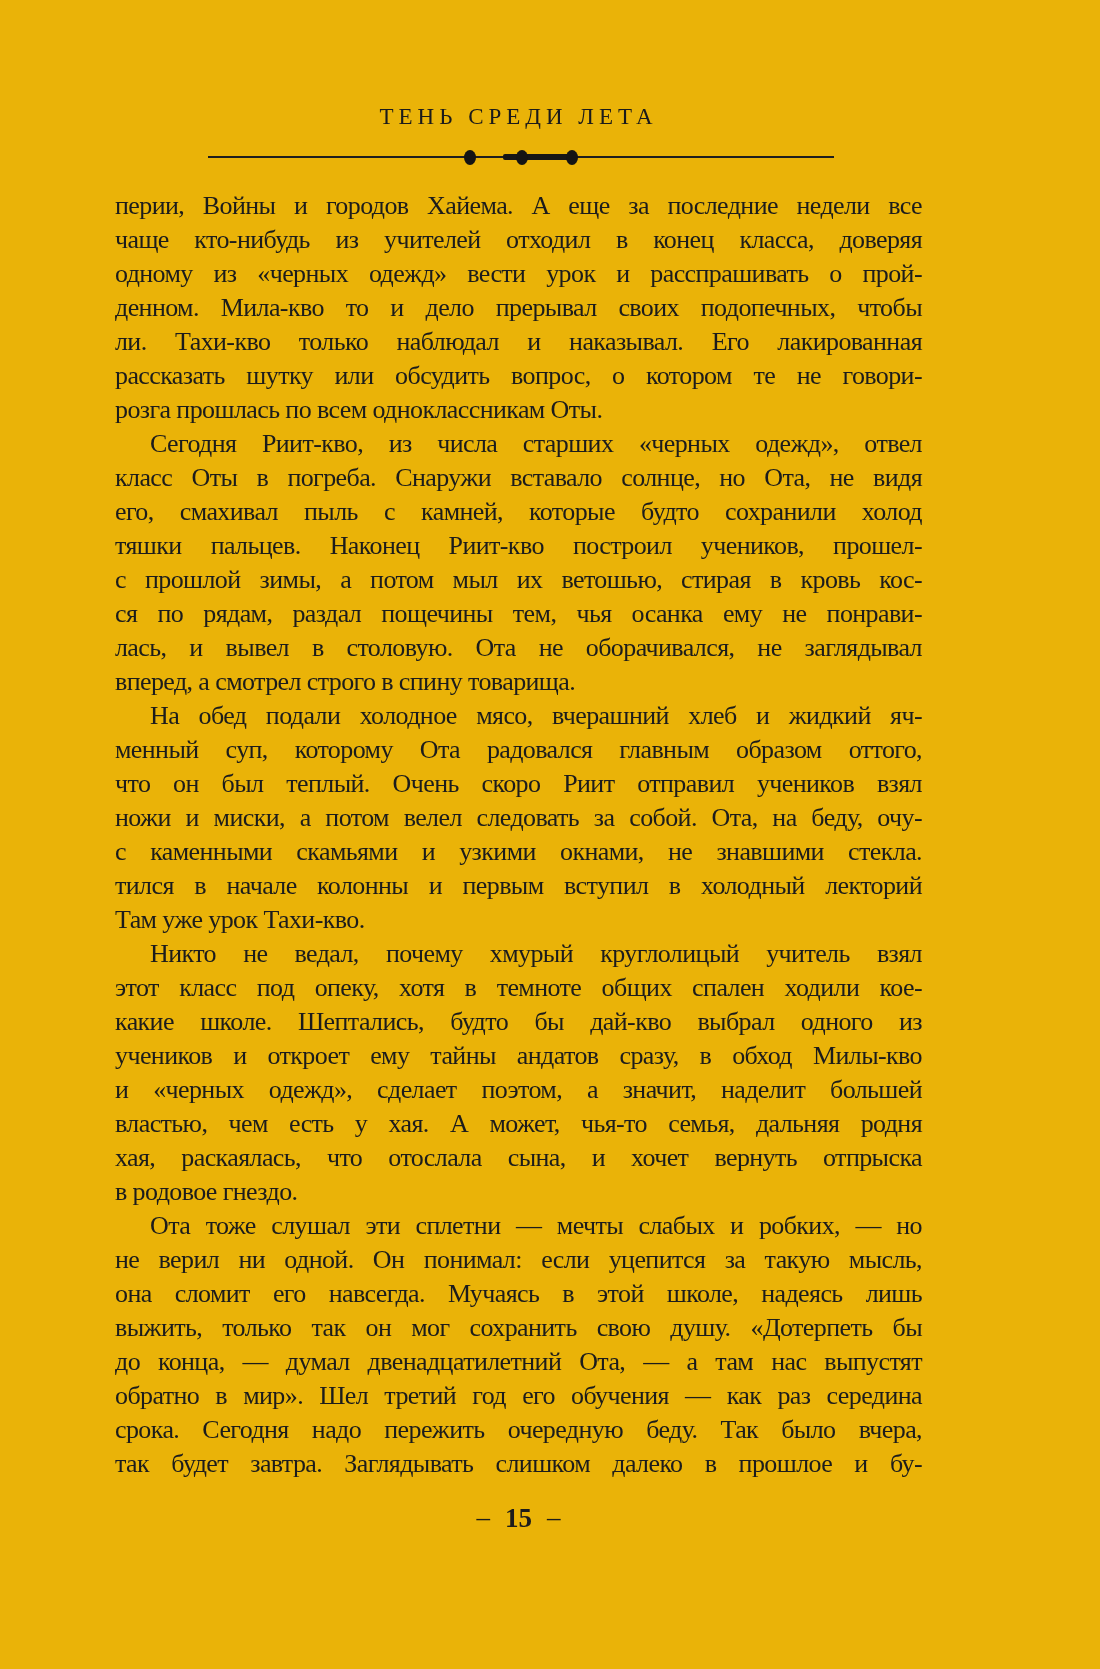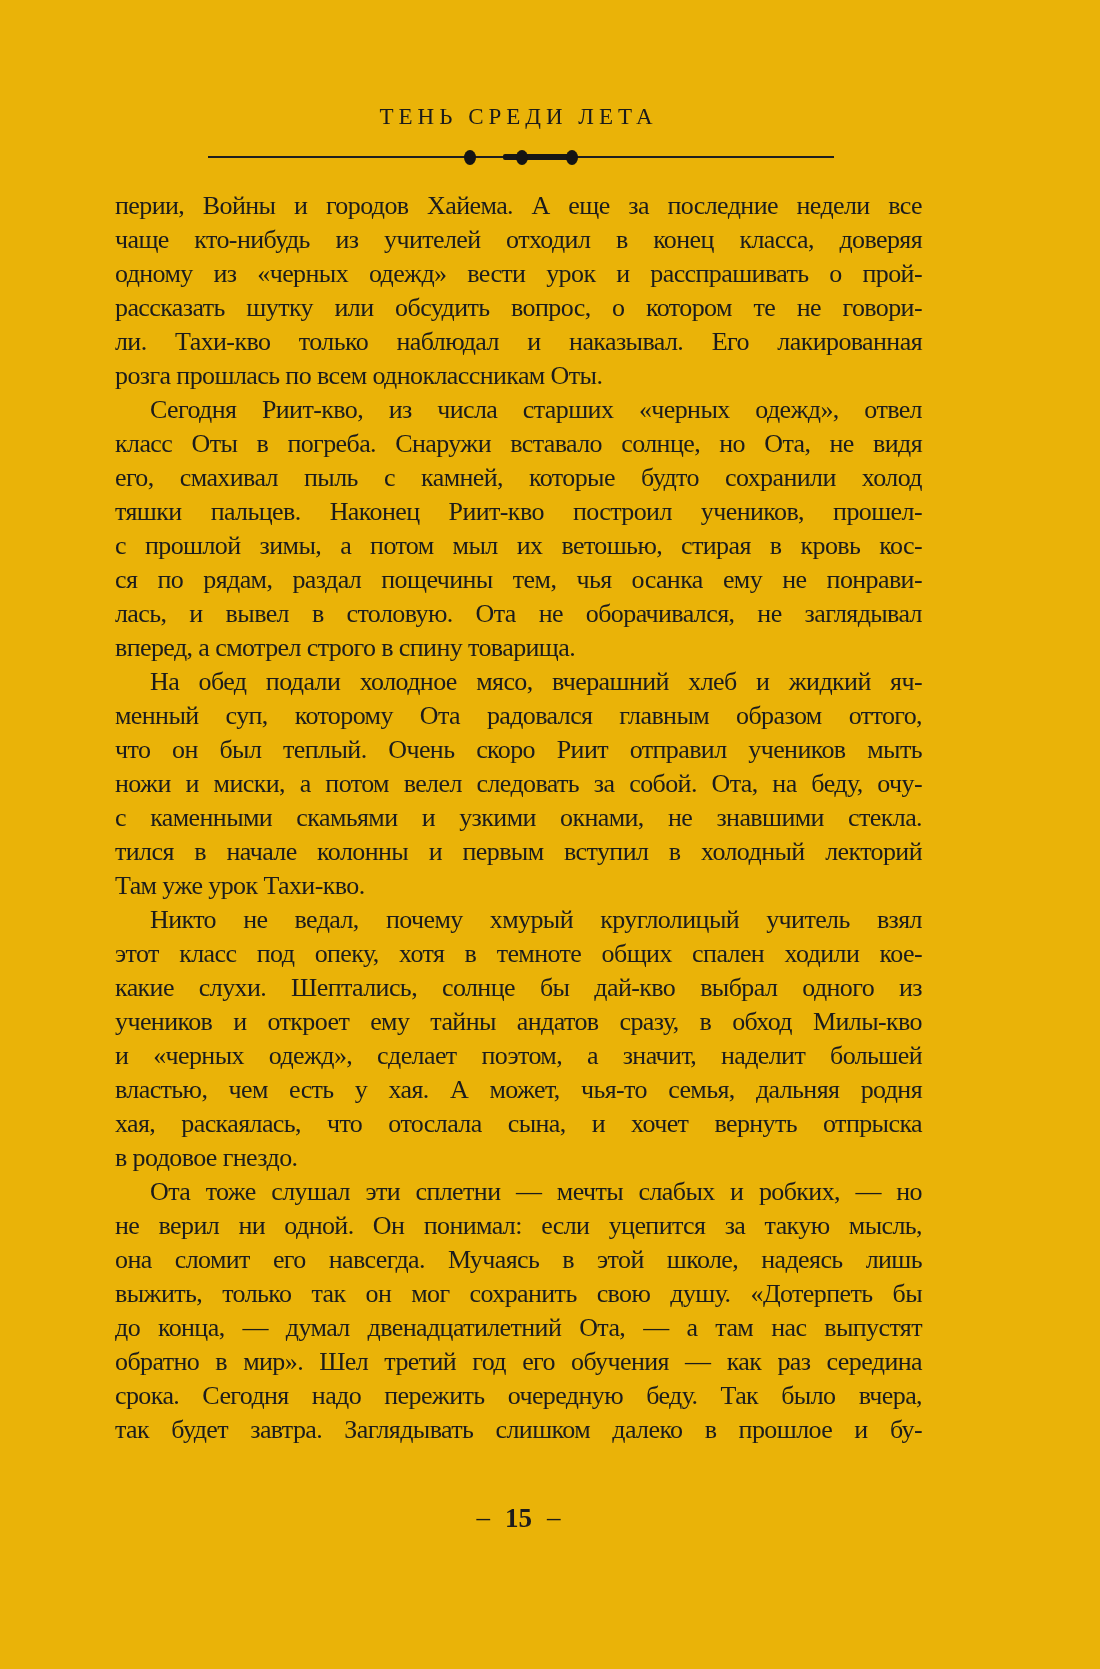--- a/index.html
+++ b/index.html
@@ -128,41 +128,42 @@
       <div class="thick-bar"></div>
       <div class="dot dot-left"></div>
       <div class="dot dot-center"></div>
       <div class="dot dot-right"></div>
     </div>
 
     <div class="page-text">
         <div class="body-line">перии, Войны и городов Хайема. А еще за последние недели все</div>
         <div class="body-line">чаще кто-нибудь из учителей отходил в конец класса, доверяя</div>
         <div class="body-line">одному из «черных одежд» вести урок и расспрашивать о прой-</div>
+        <div class="body-line">денном. Мила-кво то и дело прерывал своих подопечных, чтобы</div>
+        <div class="body-line">ли. Тахи-кво только наблюдал и наказывал. Его лакированная</div>
         <div class="body-line">рассказать шутку или обсудить вопрос, о котором те не говори-</div>
-        <div class="body-line">ли. Тахи-кво только наблюдал и наказывал. Его лакированная</div>
         <div class="body-line para-end">розга прошлась по всем одноклассникам Оты.</div>
         <div class="body-line indent">Сегодня Риит-кво, из числа старших «черных одежд», отвел</div>
         <div class="body-line">класс Оты в погреба. Снаружи вставало солнце, но Ота, не видя</div>
         <div class="body-line">его, смахивал пыль с камней, которые будто сохранили холод</div>
         <div class="body-line">тяшки пальцев. Наконец Риит-кво построил учеников, прошел-</div>
         <div class="body-line">с прошлой зимы, а потом мыл их ветошью, стирая в кровь кос-</div>
         <div class="body-line">ся по рядам, раздал пощечины тем, чья осанка ему не понрави-</div>
         <div class="body-line">лась, и вывел в столовую. Ота не оборачивался, не заглядывал</div>
         <div class="body-line para-end">вперед, а смотрел строго в спину товарища.</div>
         <div class="body-line indent">На обед подали холодное мясо, вчерашний хлеб и жидкий яч-</div>
         <div class="body-line">менный суп, которому Ота радовался главным образом оттого,</div>
-        <div class="body-line">что он был теплый. Очень скоро Риит отправил учеников мыть</div>
+        <div class="body-line">что он был теплый. Очень скоро Риит отправил учеников взял</div>
         <div class="body-line">ножи и миски, а потом велел следовать за собой. Ота, на беду, очу-</div>
         <div class="body-line">с каменными скамьями и узкими окнами, не знавшими стекла.</div>
         <div class="body-line">тился в начале колонны и первым вступил в холодный лекторий</div>
         <div class="body-line para-end">Там уже урок Тахи-кво.</div>
         <div class="body-line indent">Никто не ведал, почему хмурый круглолицый учитель взял</div>
         <div class="body-line">этот класс под опеку, хотя в темноте общих спален ходили кое-</div>
-        <div class="body-line">какие слухи. Шептались, солнце бы дай-кво выбрал одного из</div>
+        <div class="body-line">какие школе. Шептались, будто бы дай-кво выбрал одного из</div>
         <div class="body-line">учеников и откроет ему тайны андатов сразу, в обход Милы-кво</div>
         <div class="body-line">и «черных одежд», сделает поэтом, а значит, наделит большей</div>
         <div class="body-line">властью, чем есть у хая. А может, чья-то семья, дальняя родня</div>
         <div class="body-line">хая, раскаялась, что отослала сына, и хочет вернуть отпрыска</div>
         <div class="body-line para-end">в родовое гнездо.</div>
         <div class="body-line indent">Ота тоже слушал эти сплетни — мечты слабых и робких, — но</div>
         <div class="body-line">не верил ни одной. Он понимал: если уцепится за такую мысль,</div>
         <div class="body-line">она сломит его навсегда. Мучаясь в этой школе, надеясь лишь</div>
         <div class="body-line">выжить, только так он мог сохранить свою душу. «Дотерпеть бы</div>
         <div class="body-line">до конца, — думал двенадцатилетний Ота, — а там нас выпустят</div>

